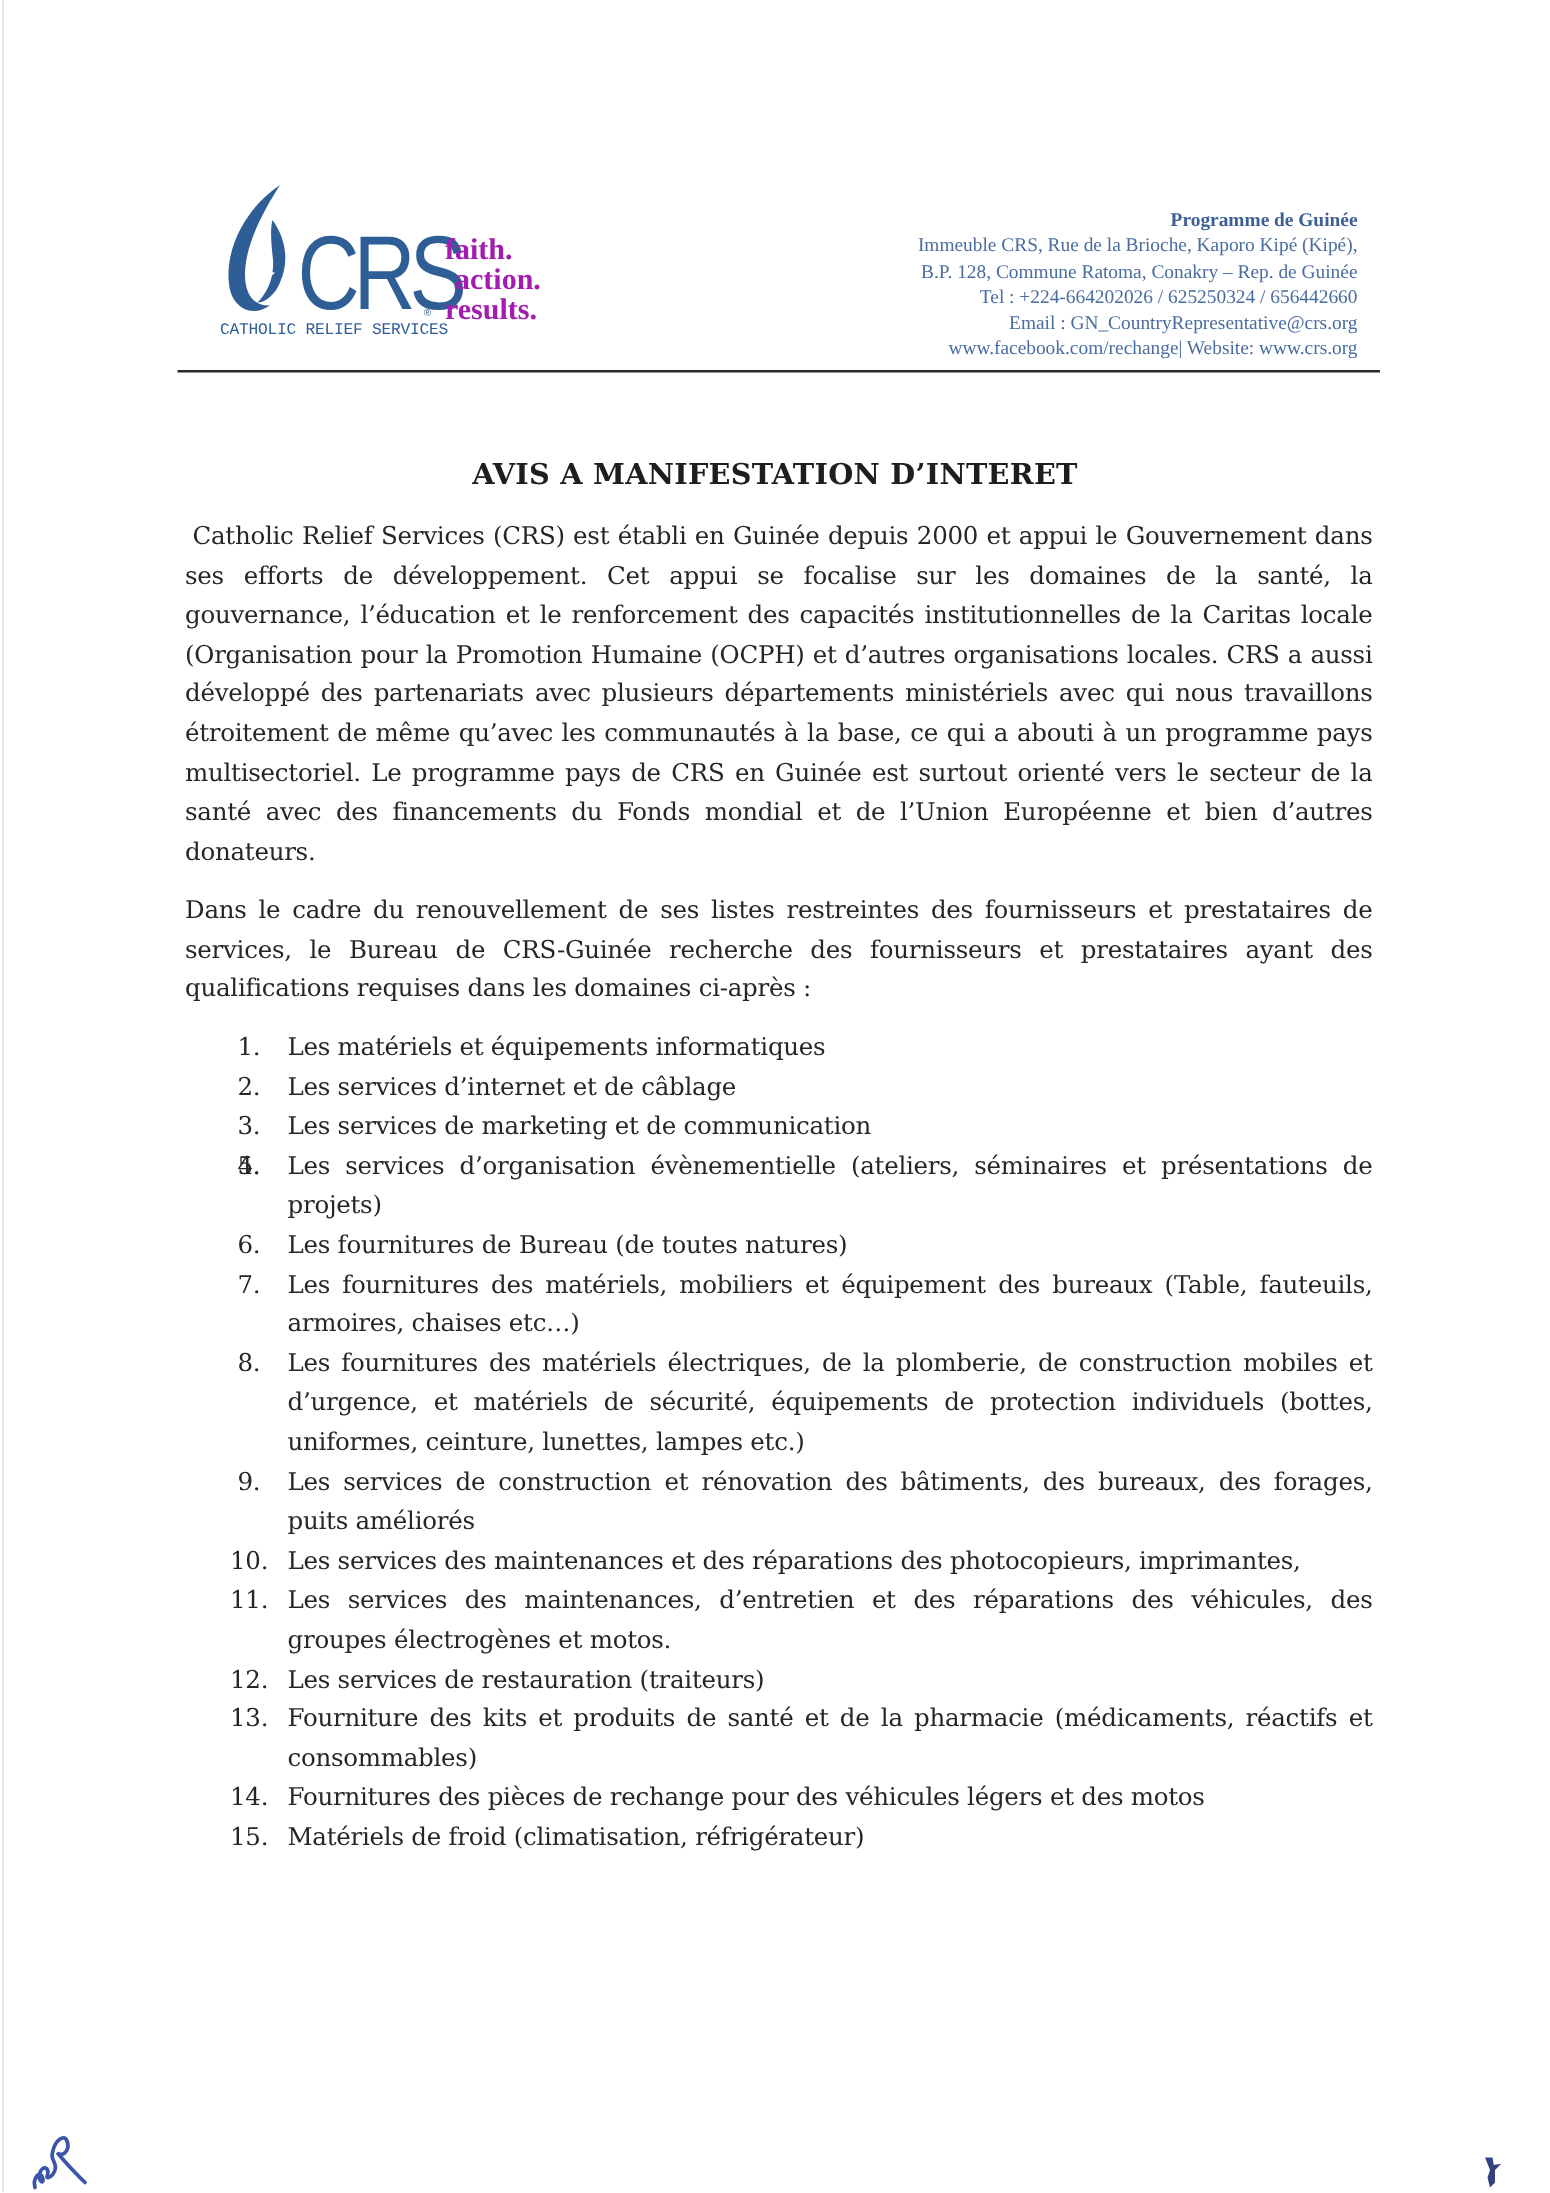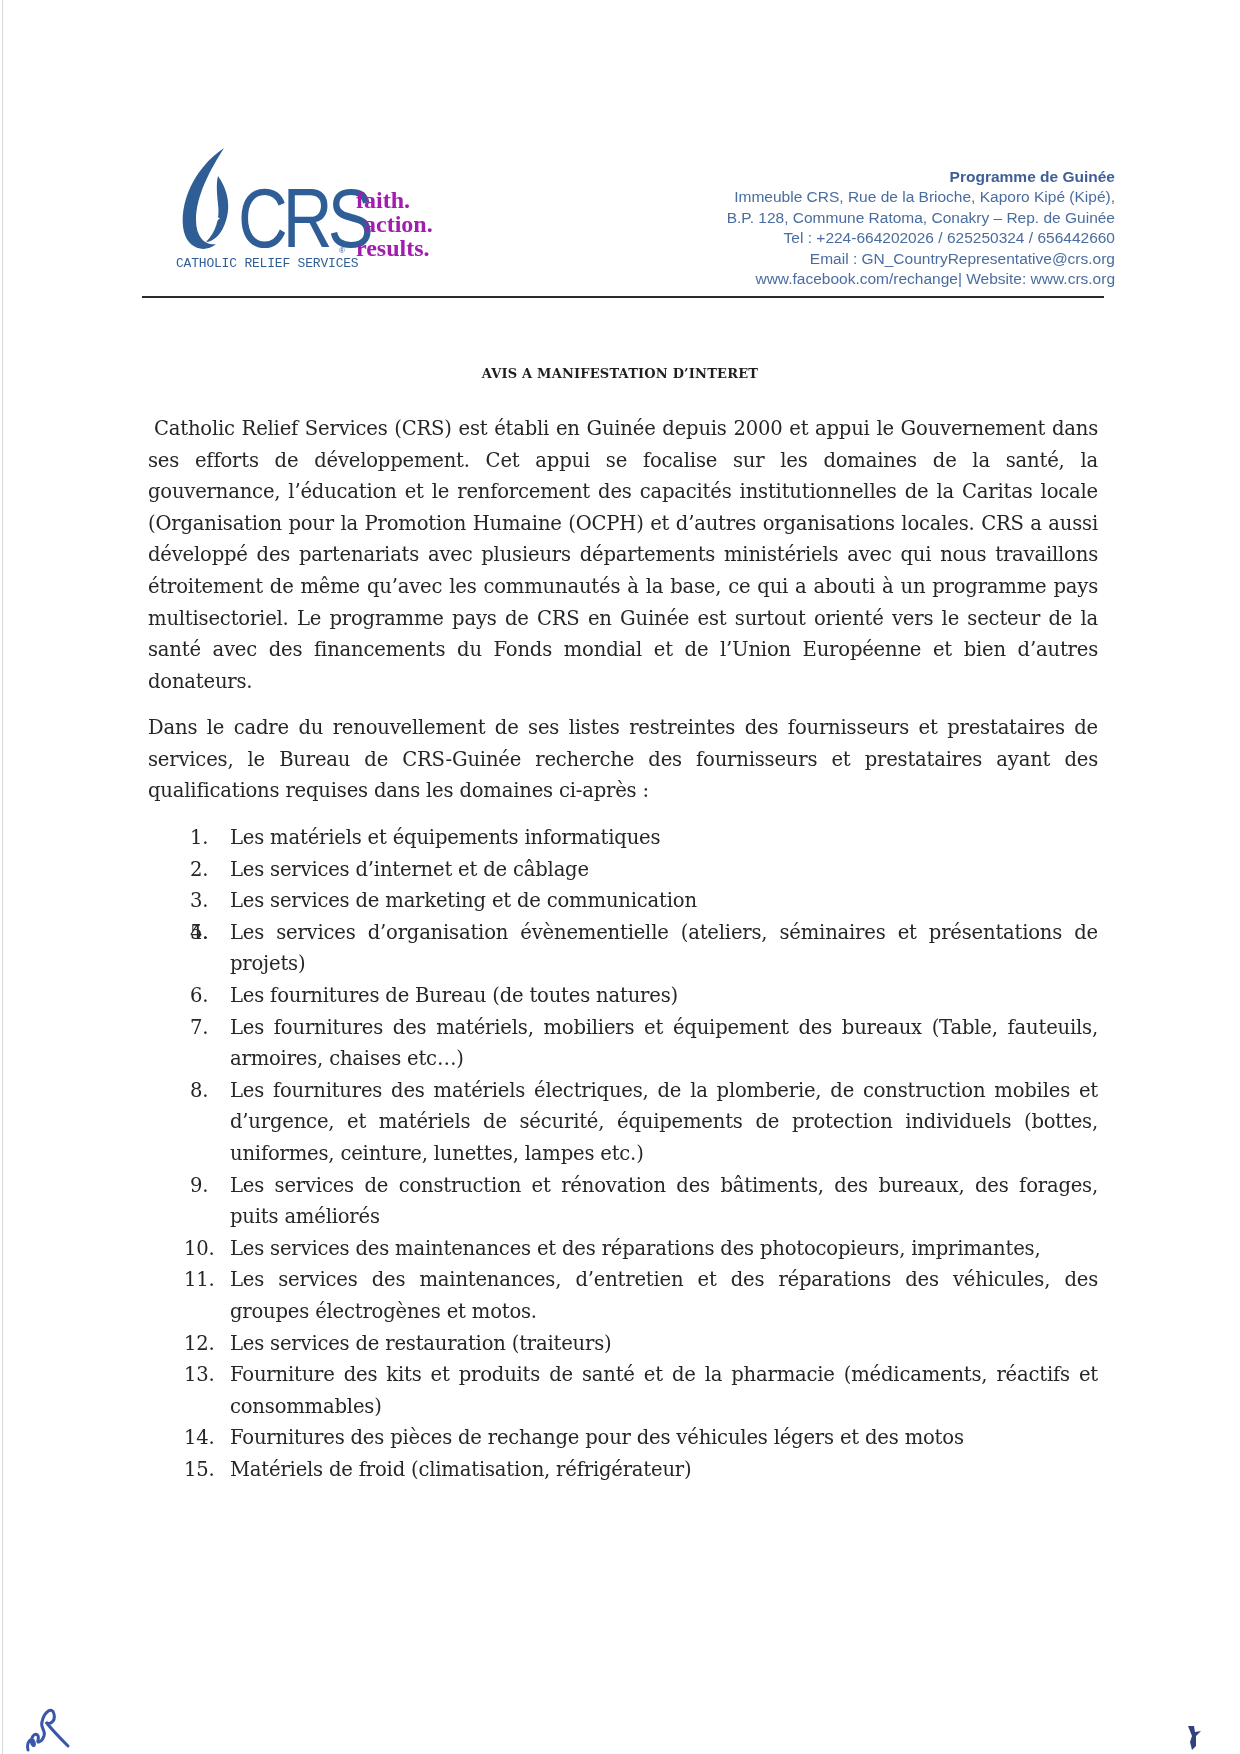--- a/index.html
+++ b/index.html
@@ -9,24 +9,24 @@
   }
   .page-edge { position:absolute; left:2px; top:0; width:1px; height:1754px; background:#d8d8d8; }
   .logo { position:absolute; left:176px; top:146px; width:260px; height:128px; }
   .logo-swoosh { position:absolute; left:0; top:0; width:70px; height:108px; }
   .logo-crs { position:absolute; left:62px; top:30px; font-family:"Liberation Sans", sans-serif; font-size:84px; color:#2f5e96; letter-spacing:-6px; line-height:84px; transform:scaleX(0.82); transform-origin:left top; }
   .logo-reg { position:absolute; left:163px; top:100px; font-size:8px; color:#2f5e96; font-family:"Liberation Sans", sans-serif; }
   .logo-tag { position:absolute; left:180px; top:42px; font-family:"Liberation Serif", serif; font-weight:bold; font-size:24px; line-height:24px; color:#a21caf; }
   .logo-tag div { height:24px; }
   .logo-tag .t2 { margin-left:8px; }
   .logo-sub { position:absolute; left:0; top:110px; font-family:Liberation Mono, monospace; font-size:13px; color:#2f5e96; white-space:nowrap; letter-spacing:-0.2px; }
-  .header-info { position:absolute; right:125px; top:167px; text-align:right; font-family:Liberation Sans, sans-serif; font-size:15.5px; line-height:20.4px; color:#4a6da0; }
+  .header-info { position:absolute; right:154px; top:167px; text-align:right; font-family:Liberation Serif, serif; font-size:15.5px; line-height:20.4px; color:#4a6da0; }
   .header-info .prog { font-weight:bold; color:#3e5f96; }
   .header-rule { position:absolute; left:142px; top:296px; width:962px; height:2px; background:#2a2a2a; }
-  .title { position:absolute; left:0; width:1240px; top:366px; text-align:center; font-family:"DejaVu Serif", serif; font-weight:bold; font-size:13px; color:#1e1e1e; letter-spacing:0.2px; }
+  .title { position:absolute; left:0; width:1240px; top:366px; text-align:center; font-family:"DejaVu Serif", serif; font-weight:bold; font-size:23px; color:#1e1e1e; letter-spacing:0.2px; }
   .body-text { position:absolute; left:148px; width:950px; font-family:"DejaVu Serif", serif; font-size:19.6px; line-height:31.6px; color:#262626; text-align:justify; letter-spacing:-0.2px; }
   .p1 { top:413px; }
   .p2 { top:712px; }
   .p1 .first { padding-left:6px; }
   .list { position:absolute; left:190px; width:908px; top:822px; margin:0; padding:0; list-style:none; font-family:"DejaVu Serif", serif; font-size:19.6px; line-height:31.6px; color:#262626; letter-spacing:-0.2px; }
   .list li { position:relative; padding-left:40px; text-align:justify; }
   .list .num { position:absolute; left:0; top:0; }
   .list .num.wide { left:-6px; }
   .sig-left { position:absolute; left:22px; top:1692px; width:50px; height:60px; }
   .sig-right { position:absolute; left:1184px; top:1722px; width:20px; height:32px; }

